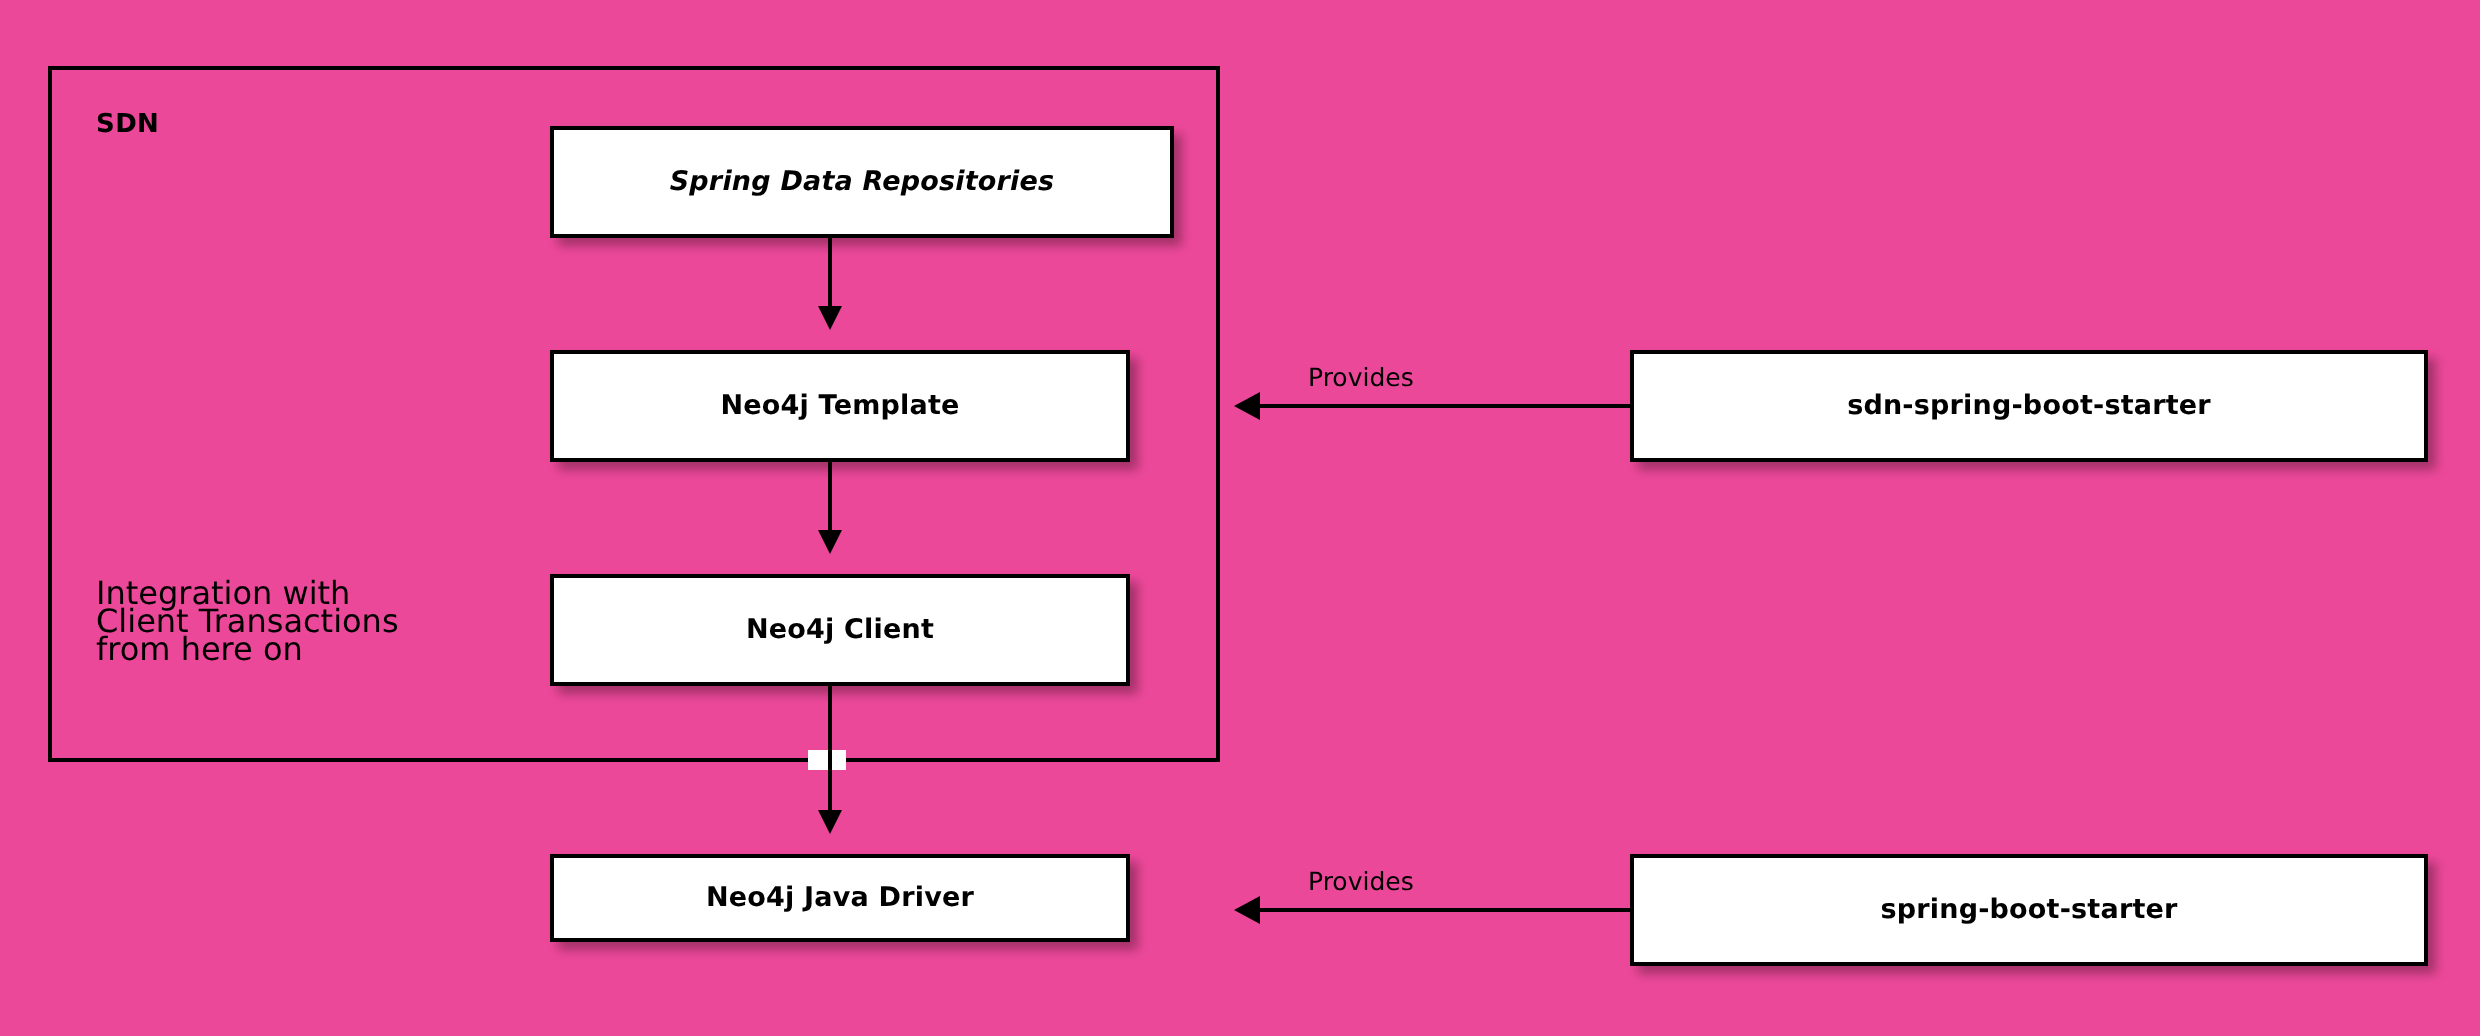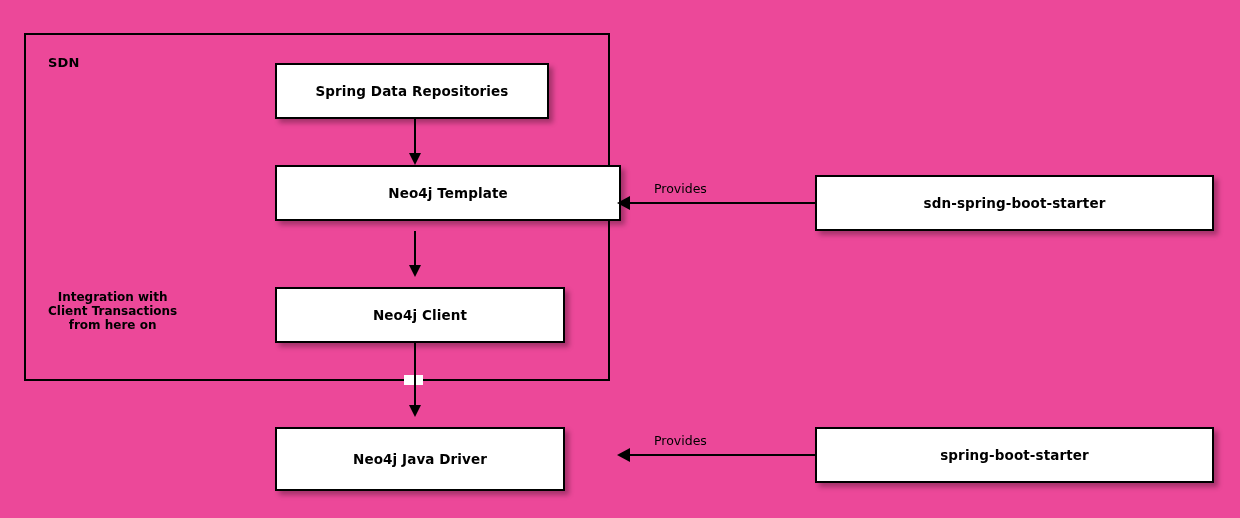--- a/index.html
+++ b/index.html
@@ -49,47 +49,46 @@
     font-weight: bold;
     letter-spacing: 0.2px;
     white-space: nowrap;
   }
 
   
   .annotation {
     position: absolute;
     left: 48px;
     top: 290px;
-    font-size: 12px;
-    font-weight: bold;
+    font-size: 16px;
+    font-weight: normal;
     line-height: 14px;
     white-space: nowrap;
-    text-align: center;
   }
 
   
   .node {
     position: absolute;
     box-sizing: border-box;
     border: 2px solid #000000;
     background: #ffffff;
     display: flex;
     align-items: center;
     justify-content: center;
     font-size: 13.5px;
     font-weight: bold;
     letter-spacing: 0.1px;
     white-space: nowrap;
     box-shadow: 4px 4px 5px rgba(0,0,0,0.30);
   }
 
-  .node-sdr   { left: 275px; top: 63px;  width: 274px; height: 56px; }
-  .node-tpl   { left: 275px; top: 165px; width: 346px; height: 56px; }
+  .node-sdr   { left: 275px; top: 63px;  width: 312px; height: 56px; font-style: italic; }
+  .node-tpl   { left: 275px; top: 175px; width: 290px; height: 56px; }
   .node-cli   { left: 275px; top: 287px; width: 290px; height: 56px; text-align: center; }
-  .node-drv   { left: 275px; top: 427px; width: 290px; height: 64px; }
+  .node-drv   { left: 275px; top: 427px; width: 290px; height: 44px; }
   .node-sdnst { left: 815px; top: 175px; width: 399px; height: 56px; }
   .node-sbst  { left: 815px; top: 427px; width: 399px; height: 56px; }
 
   
   .v-arrow {
     position: absolute;
     width: 2px;
     background: #000000;
   }
   .v-arrow::after {

